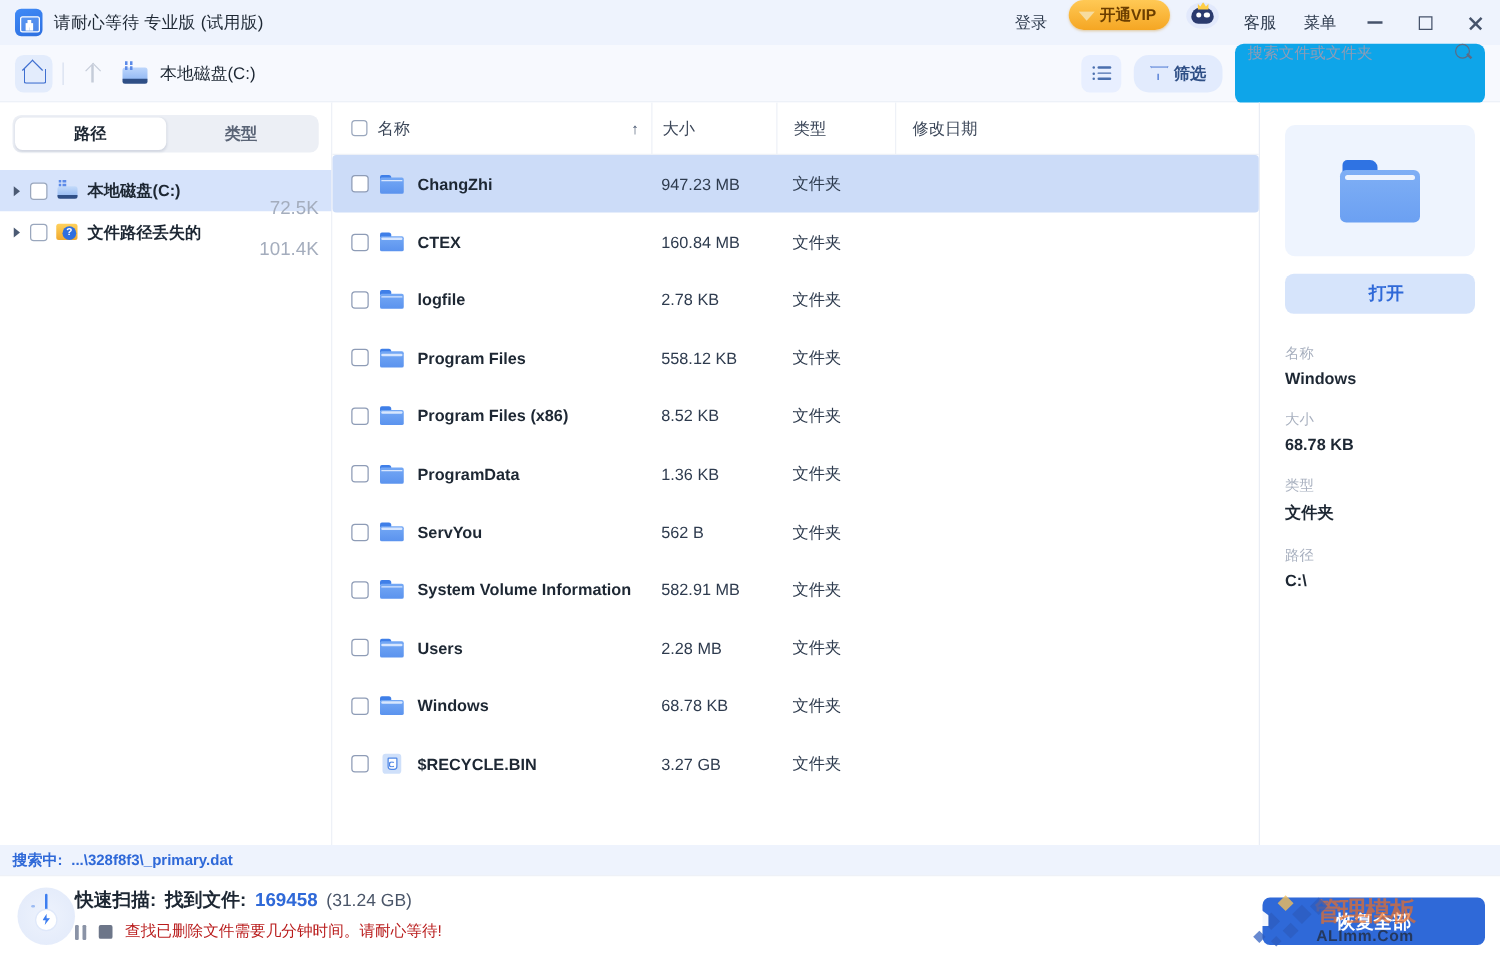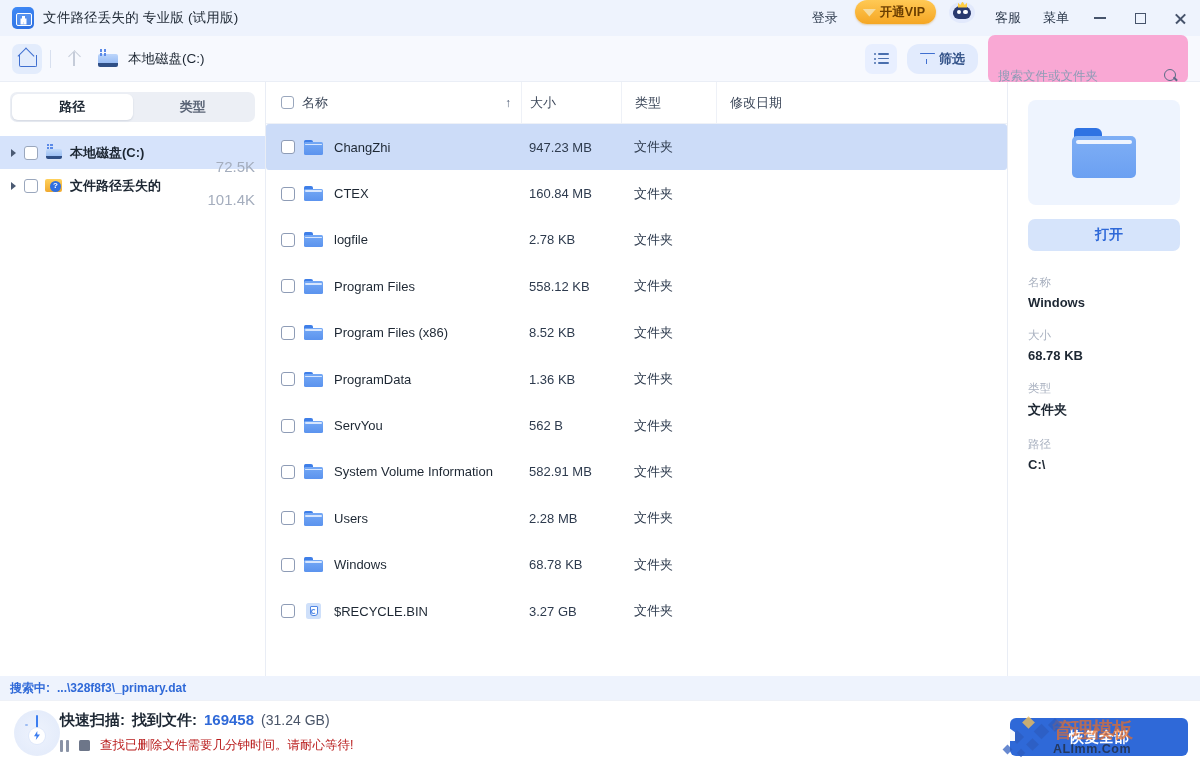--- a/index.html
+++ b/index.html
@@ -162,22 +162,22 @@
   .funnel{ width:13px; height:13px; position:relative; flex:0 0 auto; }
   .funnel::before{
     content:""; position:absolute; left:0; top:1px; width:13px; height:7px;
     border:1.5px solid #3f6fd0; border-bottom:none;
     clip-path: polygon(0 0,100% 0,60% 100%,40% 100%);
   }
   .funnel::after{
     content:""; position:absolute; left:5.7px; top:7px; width:1.5px; height:5px; background:#3f6fd0;
   }
   .search-box {
-    width:200px; height:48px; border-radius:7px; background:#f9a8d4;
-    display:flex; align-items:flex-end; padding:0 10px; cursor:text;
+    width:200px; height:48px; border-radius:7px; background:#0ea5e9;
+    display:flex; align-items:flex-start; padding:0 10px; cursor:text;
   }
   .search-box input {
     flex:1; border:none; background:transparent; outline:none;
     font-size:12.5px; color:#2e3b4e; font-family:inherit;
   }
   .search-box input::placeholder { color:#8e9cb6; }
   .mag{ width:14px; height:14px; position:relative; flex:0 0 auto; }
   .mag::before{
     content:""; position:absolute; left:0; top:0; width:10px; height:10px;
     border:1.6px solid #5b6b86; border-radius:50%;
@@ -288,21 +288,21 @@
     background:#cfe0fa;
   }
   .bin-ico .cy{
     position:absolute; left:5.5px; top:3px; width:8px; height:10px; border-radius:1px 1px 3px 3px;
     background:#ffffff; border:1.4px solid #4f86e5;
   }
   .bin-ico .ar{
     position:absolute; left:7px; top:6px; width:5px; height:5px;
     border:1.4px solid #4f86e5; border-radius:50%; border-right-color:transparent;
   }
-  .fname { margin-left:11px; font-size:13px; color:#1d2733; white-space:nowrap; }
+  .fname { margin-left:11px; font-size:13px; color:#1d2733; white-space:nowrap;font-weight:bold; }
   .cell-size { width:100px; padding-left:8px; font-size:13px; color:#2e3b4e; }
   .cell-type { width:95px; padding-left:13px; font-size:13px; color:#2e3b4e; }
   .cell-date { flex:1; padding-left:13px; font-size:13px; color:#2e3b4e; }
 
   
   .preview {
     position:absolute; left:1008px; top:82px; width:192px; height:594px;
     background:#fff; padding:18px 20px 0 20px;
   }
   .thumb {
@@ -412,21 +412,21 @@
     clip-path: polygon(50% 0,100% 42%,100% 100%,0 100%,0 42%);
   }
 </style>
 </head>
 <body>
 
 <div id="app">
 
   <div class="titlebar">
     <div class="app-logo"></div>
-    <div class="app-title">文件路径丢失的 专业版 (试用版)</div>
+    <div class="app-title">请耐心等待 专业版 (试用版)</div>
 
     <div class="tb-right">
       <div class="tb-link">登录</div>
       <div class="vip-btn">
         <span class="vip-diamond"></span>
         <span>开通VIP</span>
       </div>
       <div class="mascot">
         <span class="halo"></span>
           <span class="body"></span>

